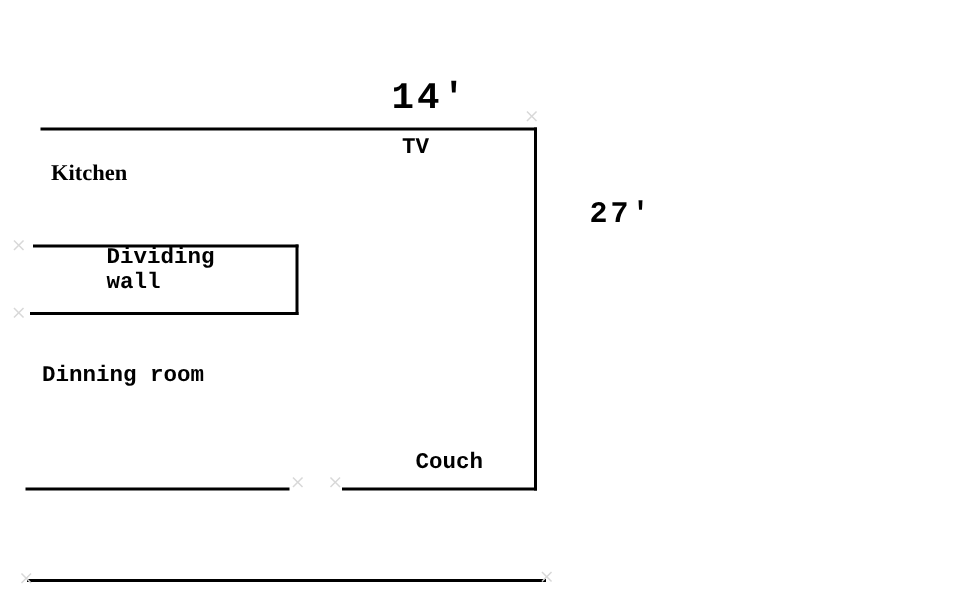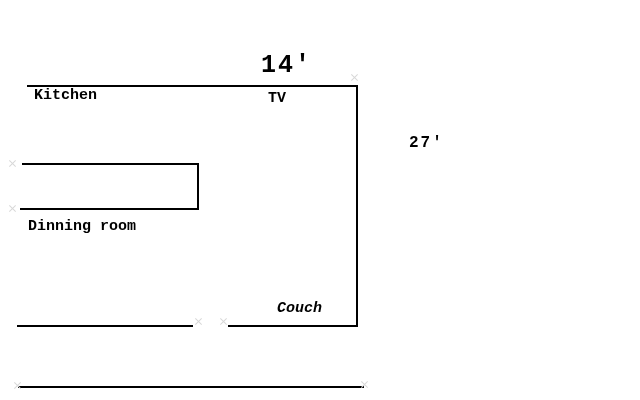--- a/index.html
+++ b/index.html
@@ -32,35 +32,35 @@
 
   
   .lbl {
     position: absolute;
     font-weight: bold;
     font-size: 15px;
     line-height: 17px;
     white-space: pre;
     letter-spacing: 0;
   }
-  .lbl-kitchen  { left: 34px;  top: 87px; }
+  .lbl-kitchen  { left: 34px;  top: 108px; font-family: Liberation Serif, serif; }
   .lbl-tv       { left: 268px; top: 90px;  }
   .lbl-divwall  { left: 71px;  top: 163px; }
-  .lbl-dinning  { left: 28px;  top: 218px; }
-  .lbl-couch    { left: 277px; top: 300px; font-style: italic; }
+  .lbl-dinning  { left: 28px;  top: 242px; }
+  .lbl-couch    { left: 277px; top: 300px; }
   .lbl-halfwall { left: 92px;  top: 331px; }
 
   .dim {
     position: absolute;
     font-weight: bold;
     white-space: pre;
     letter-spacing: 2px;
   }
   .dim-width  { left: 261px; top: 53px;  font-size: 25px; line-height: 26px; text-align: center; }
-  .dim-height { left: 393px; top: 133px; font-size: 16px; line-height: 21px; margin-left: 16px; }
+  .dim-height { left: 393px; top: 133px; font-size: 20px; line-height: 21px; }
 
   
   .xmark {
     position: absolute;
     width: 9px;
     height: 9px;
   }
   .xmark::before, .xmark::after {
     content: "";
     position: absolute;
@@ -92,20 +92,22 @@
   <div class="wall divider-bottom"></div>
   <div class="wall halfwall-left-seg"></div>
   <div class="wall halfwall-right-seg"></div>
   <div class="wall hallway-wall"></div>
 
   <div class="dim dim-width">14'</div>
   <div class="dim dim-height">27'</div>
 
   <div class="lbl lbl-kitchen">Kitchen</div>
   <div class="lbl lbl-tv">TV</div>
+  <div class="lbl lbl-divwall">Dividing
+wall</div>
   <div class="lbl lbl-dinning">Dinning room</div>
   <div class="lbl lbl-couch">Couch</div>
 
   <div class="xmark xm1"></div>
   <div class="xmark xm2"></div>
   <div class="xmark xm3"></div>
   <div class="xmark xm4"></div>
   <div class="xmark xm5"></div>
   <div class="xmark xm6"></div>
   <div class="xmark xm7"></div>

